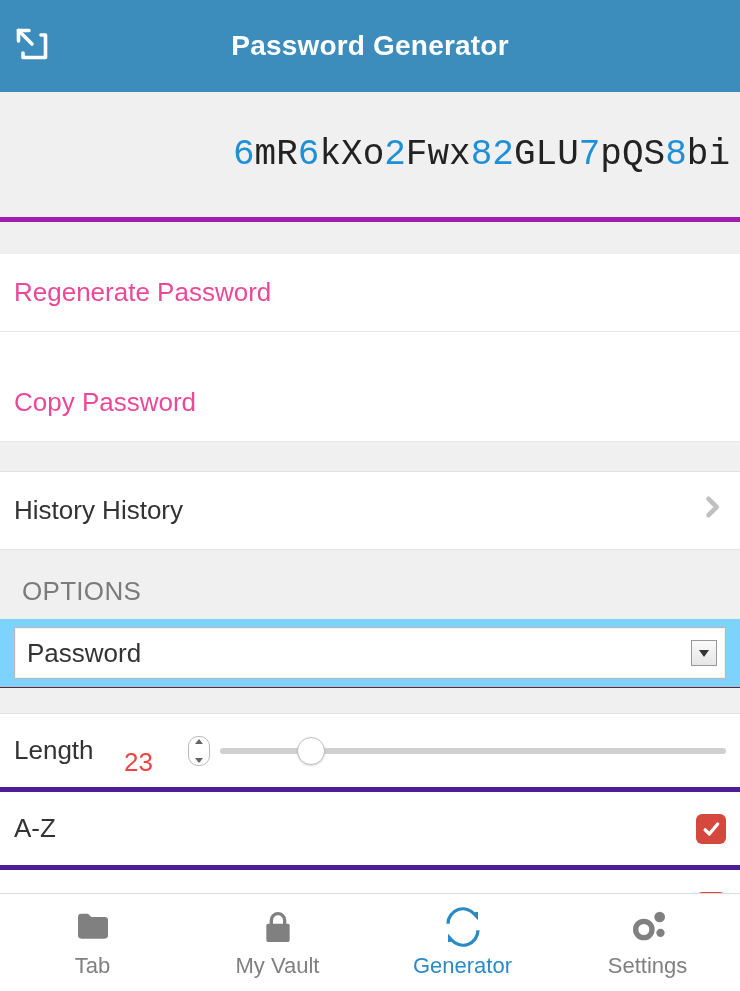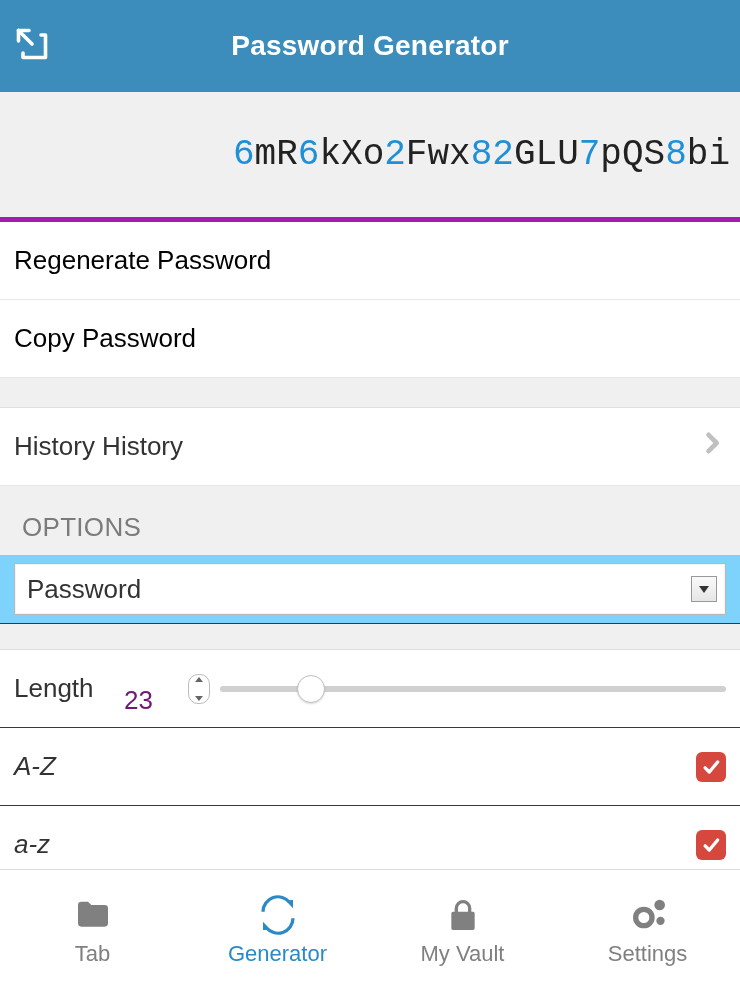--- a/index.html
+++ b/index.html
@@ -55,21 +55,21 @@
     .generated-pw .digit { color: #1f90d8; }
     .list-group { background: #fff; }
     .list-row {
       display: flex;
       align-items: center;
       min-height: 78px;
       padding: 0 14px;
       border-bottom: 1px solid #e6e6e6;
       font-size: 26px;
     }
-    .list-row.link { color: #000000; cursor: pointer; }
+    .list-row.link { color: #ec4899; cursor: pointer; margin-top: 32px; }
     .list-row.nav  { color: #333; cursor: pointer; justify-content: space-between; }
     .list-row.nav .chevron svg { width: 28px; height: 28px; }
     .section-gap { height: 30px; background: #f0f0f0; border-bottom: 1px solid #e0e0e0; }
     .section-header {
       background: #f0f0f0;
       color: #7b7b7b;
       font-size: 26px;
       padding: 26px 14px 12px 22px;
       letter-spacing: .3px;
     }
@@ -103,26 +103,26 @@
       border:1px solid #999;
       display:flex;align-items:center;justify-content:center;
     }
     .select-box .sel-btn svg{width:10px;height:10px;}
     .option-row {
       display:flex;
       align-items:center;
       background:#fff;
       min-height: 78px;
       padding: 0 14px;
-      border-bottom:1px solid #4c1d95;
+      border-bottom:5px solid #4c1d95;
       font-size:26px;
       color:#333;
     }
     .length-label { width: 110px; }
-    .length-value { width: 64px; color:#701a75;margin-top:23px; }
+    .length-value { width: 64px; color:#ef4444;margin-top:23px; }
     .length-spinner {
       width: 22px;
       height: 30px;
       border:1px solid #bbb;
       border-radius: 10px;
       display:flex;
       flex-direction:column;
       align-items:center;
       justify-content:space-between;
       padding:2px 0;
@@ -162,26 +162,26 @@
       cursor:pointer;
     }
     .check {
       width:30px;height:30px;
       border-radius:6px;
       background:#d6483e;
       display:flex;align-items:center;justify-content:center;
       cursor:pointer;
     }
     .check svg{width:20px;height:20px;}
-    .option-row .row-label { flex:1;font-style:italic; }
+    .option-row .row-label { flex:1; }
     
     .tabbar {
       position:absolute;
       left:0;right:0;bottom:0;
-      height:122px;
+      height:98px;
       background:#fff;
       border-top:1px solid #dcdcdc;
       display:flex;
     }
     .tab {
       flex:1;
       display:flex;
       flex-direction:column;
       align-items:center;
       justify-content:center;
@@ -286,35 +286,35 @@
 
 <div class="tabbar">
   <div class="tab">
     <div class="ticon">
       <svg viewBox="0 0 24 24">
           <path d="M3 6a2 2 0 0 1 2-2h4l2 2h8a2 2 0 0 1 2 2v9a2 2 0 0 1-2 2H5a2 2 0 0 1-2-2V6z"></path>
         </svg>
     </div>
     <span>Tab</span>
   </div>
+  <div class="tab">
+    <div class="ticon">
+      <svg viewBox="0 0 24 24">
+          <path d="M7 10V8a5 5 0 0 1 10 0v2h1a1 1 0 0 1 1 1v9a1 1 0 0 1-1 1H6a1 1 0 0 1-1-1v-9a1 1 0 0 1 1-1h1zm2 0h6V8a3 3 0 0 0-6 0v2z"></path>
+        </svg>
+    </div>
+    <span>My Vault</span>
+  </div>
   <div class="tab active">
     <div class="ticon">
       <svg viewBox="0 0 24 24">
           <path d="M4 10a8 8 0 0 1 14.3-4.9L21 8V3h-2.1l1 1A10 10 0 0 0 2 10h2zm16 4a8 8 0 0 1-14.3 4.9L3 16v5h2.1l-1-1A10 10 0 0 0 22 14h-2z"></path>
         </svg>
     </div>
     <span>Generator</span>
-  </div>
-  <div class="tab">
-    <div class="ticon">
-      <svg viewBox="0 0 24 24">
-          <path d="M7 10V8a5 5 0 0 1 10 0v2h1a1 1 0 0 1 1 1v9a1 1 0 0 1-1 1H6a1 1 0 0 1-1-1v-9a1 1 0 0 1 1-1h1zm2 0h6V8a3 3 0 0 0-6 0v2z"></path>
-        </svg>
-    </div>
-    <span>My Vault</span>
   </div>
   <div class="tab">
     <div class="ticon">
       <svg viewBox="0 0 24 24">
         <path d="M9.5 20a6.5 6.5 0 1 1 0-13 6.5 6.5 0 0 1 0 13zm0-3.2a3.3 3.3 0 1 0 0-6.6 3.3 3.3 0 0 0 0 6.6z"></path>
         <circle cx="19" cy="6" r="3.2"></circle>
         <circle cx="19.5" cy="15.5" r="2.5"></circle>
       </svg>
     </div>
     <span>Settings</span>

